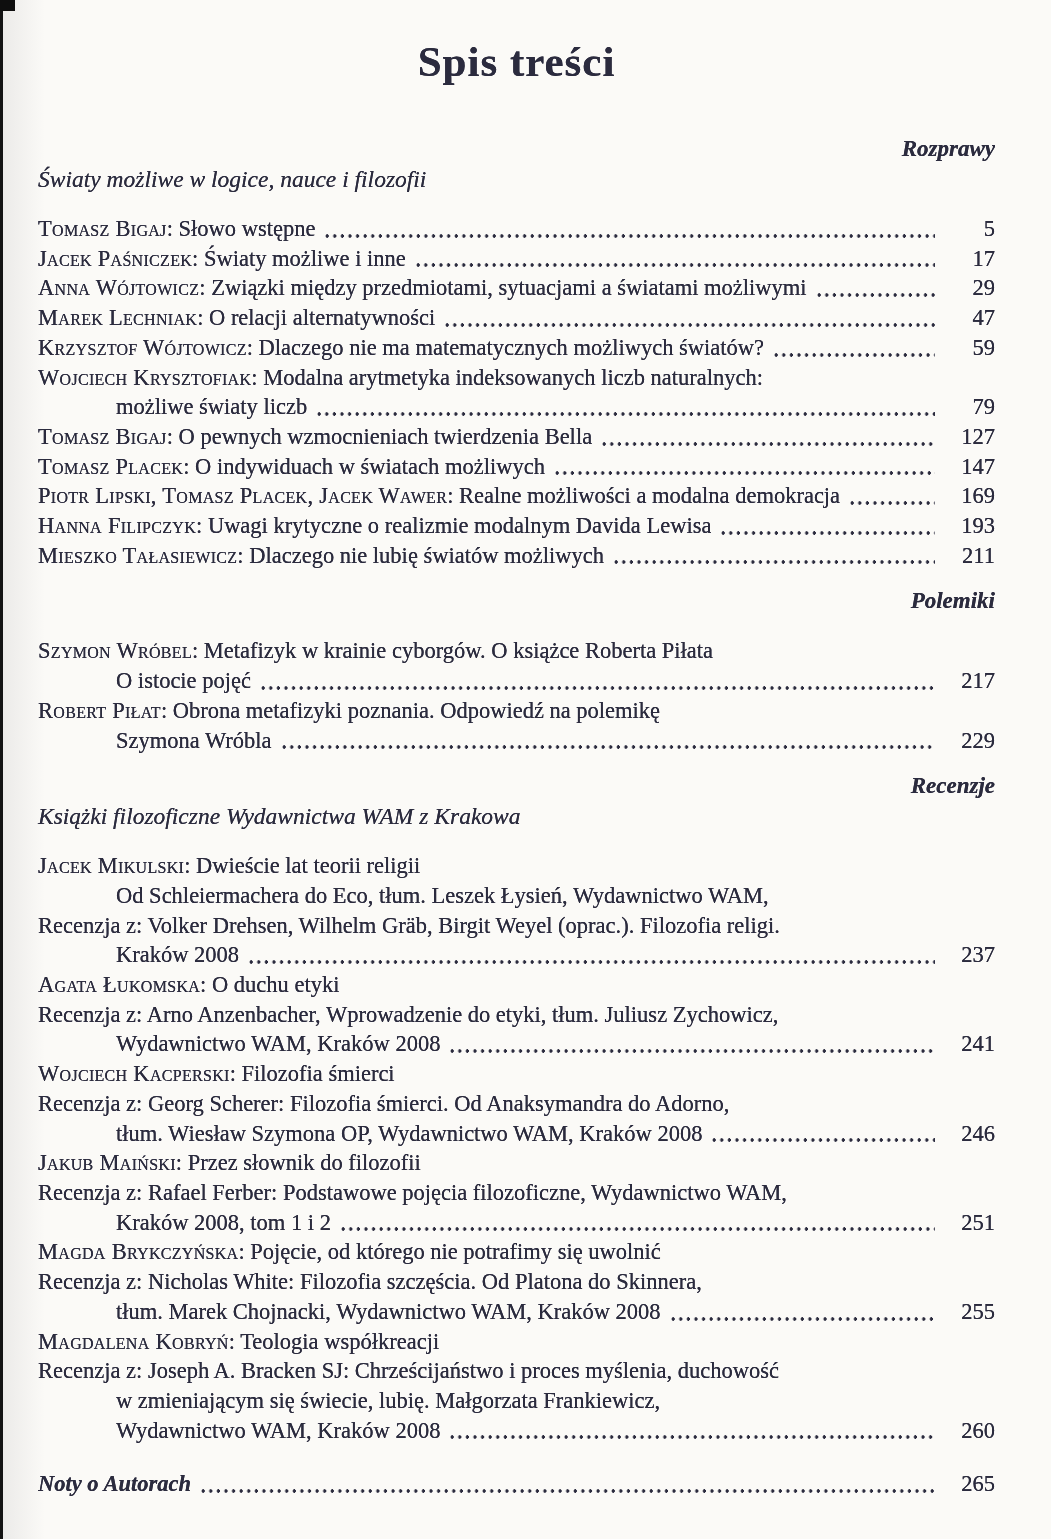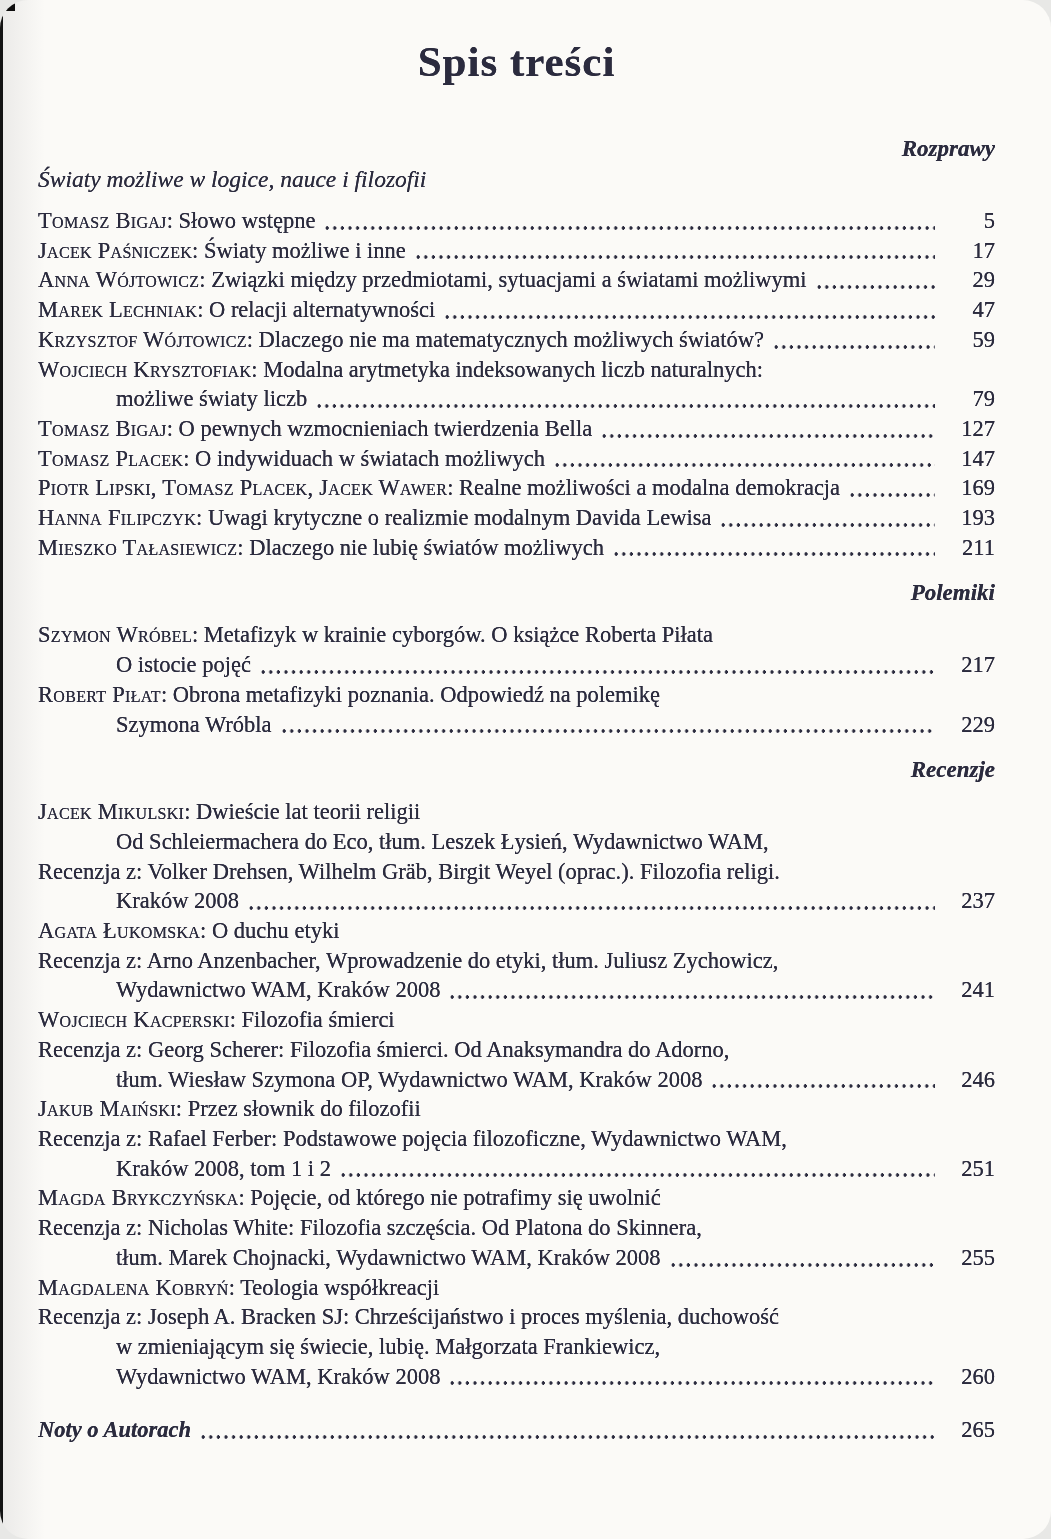--- a/index.html
+++ b/index.html
@@ -8,21 +8,20 @@
     width: 1051px;
     height: 1539px;
     margin: 0 auto;
     background: #fbfaf7;
     overflow: hidden;
     box-sizing: border-box;
     padding: 30px 56px 20px 38px;
     font-family: "Liberation Serif", "DejaVu Serif", serif;
     color: var(--ink, #2b2b3e);
     text-shadow: 0 0 0.5px currentColor;
-    border-radius: 28px;
   }
   .scan-edge {
     position: absolute; left: 0; top: 0; bottom: 0;
     width: 3px; background: #131313; z-index: 5;
   }
   .scan-corner {
     position: absolute; left: 0; top: 0;
     width: 15px; height: 11px; background: #0e0e0e; z-index: 6;
   }
   .scan-shade {
@@ -41,21 +40,21 @@
   .section { margin-top: 0; }
   .section + .section { margin-top: 16px; }
   .sec-heading {
     font-weight: 700; font-style: italic;
     font-size: 23px; line-height: 30px; text-align: right;
   }
   .sec-subheading {
     font-style: italic;
     font-size: 23.5px; line-height: 30px;
   }
-  .entries { margin-top: 12px; }
+  .entries { margin-top: 20px; }
   .line {
     display: flex;
     align-items: baseline;
     font-size: 22.5px;
     line-height: 29.7px;
   }
   .line.cont { padding-left: 78px; }
   .txt { white-space: nowrap; flex: 0 1 auto; overflow: hidden; }
   .sc  { font-variant: small-caps; letter-spacing: 0.3px; }
   .it  { }
@@ -191,20 +190,21 @@
             <div class="line cont">
               <span class="txt"><span>Szymona Wróbla</span></span>
               <span class="dots"></span>
               <span class="pg">229</span>
             </div>
           </div>
         </div>
       </div>
       <div class="section">
         <div class="sec-heading">Recenzje</div>
+        <div class="sec-subheading">Książki filozoficzne Wydawnictwa WAM z Krakowa</div>
         <div class="entries">
           <div>
             <div class="line">
               <span class="txt"><span class="sc">Jacek Mikulski</span><span>: Dwieście lat teorii religii</span></span>
             </div>
           </div>
           <div>
             <div class="line cont">
               <span class="txt"><span class="it">Od Schleiermachera do Eco</span><span>, tłum. Leszek Łysień, Wydawnictwo WAM,</span></span>
             </div>

